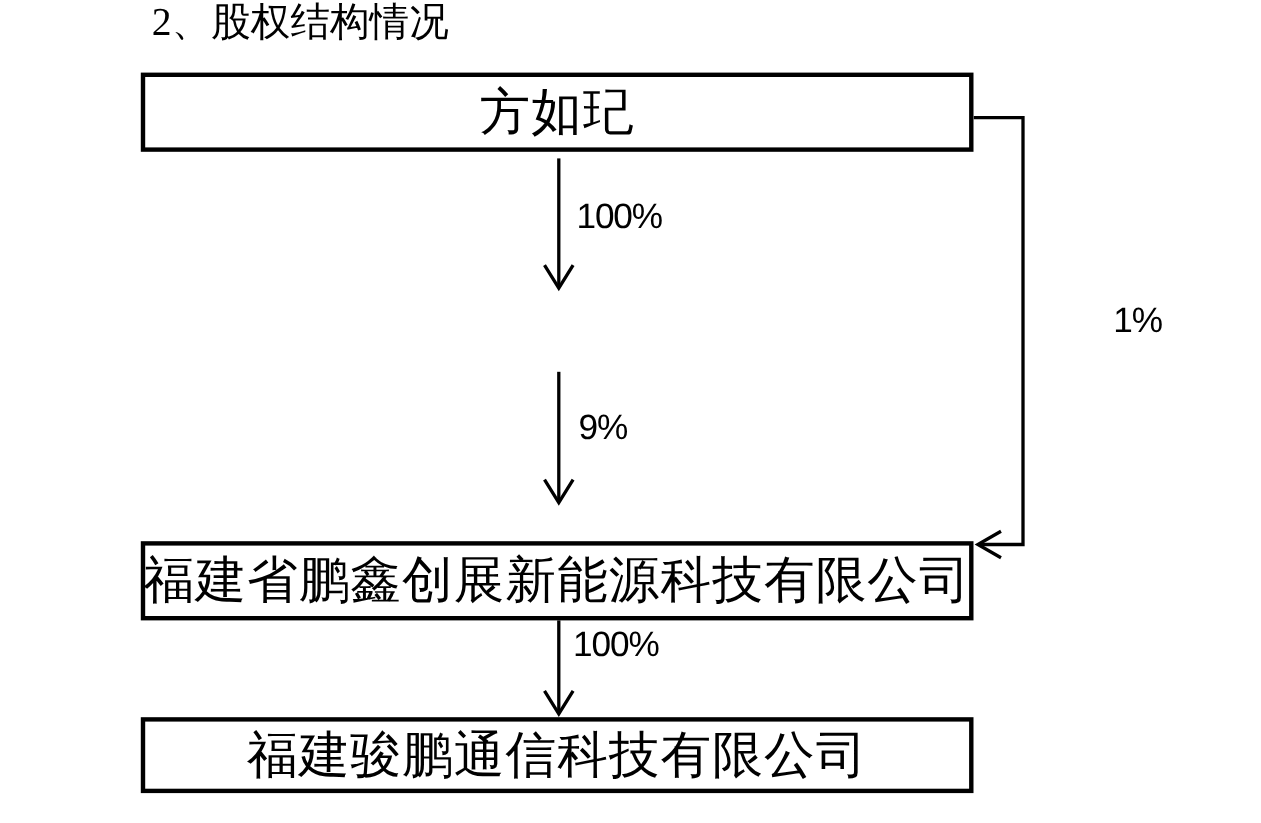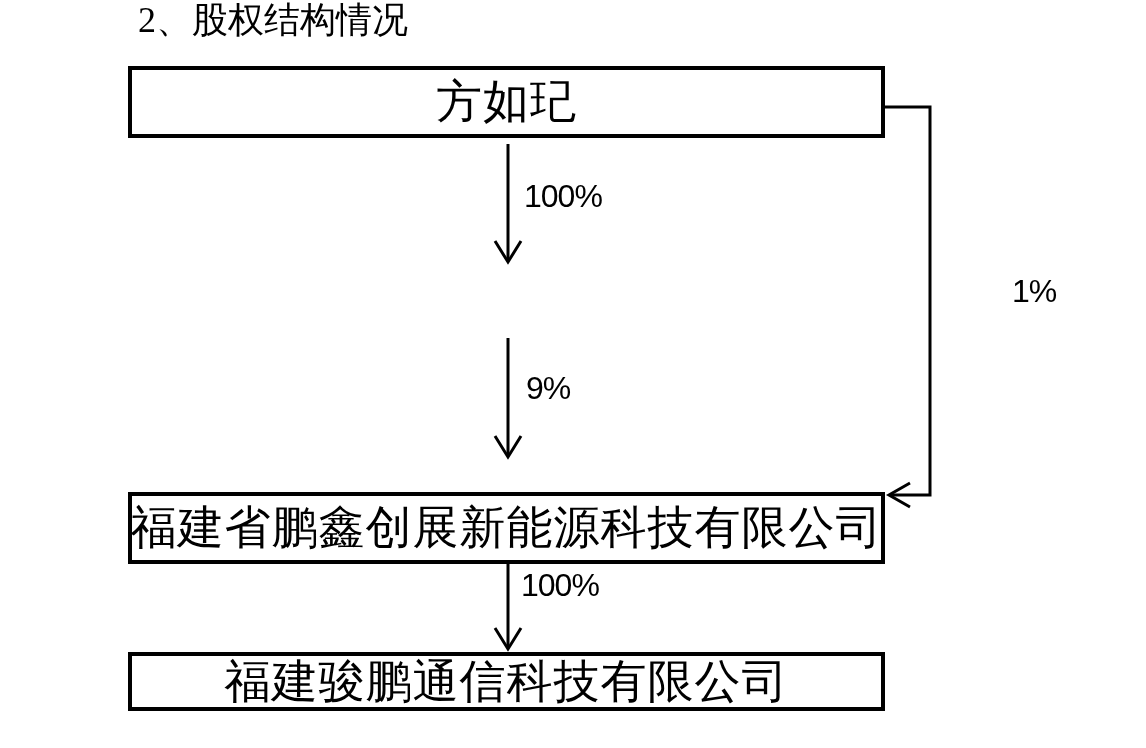--- a/index.html
+++ b/index.html
@@ -39,21 +39,21 @@
     justify-content: center;
     font-size: 46px;
     font-weight: 500;
     letter-spacing: 1px;
     white-space: nowrap;
     z-index: 2;
   }
   .node1 { top: 66px; }
   .node2 { top: 265px; }
   .node3 { top: 460px; margin-top: 32px; }
-  .node4 { top: 652px; height: 59px; }
+  .node4 { top: 652px; height: 69px; }
   .edge-label {
     position: absolute;
     font-size: 32px;
     line-height: 1.15;
     letter-spacing: -1px;
     white-space: nowrap;
     z-index: 3;
   }
   .edge-label-1 { left: 524px; top: 178px; }
   .edge-label-2 { left: 526px; top: 370px; }

